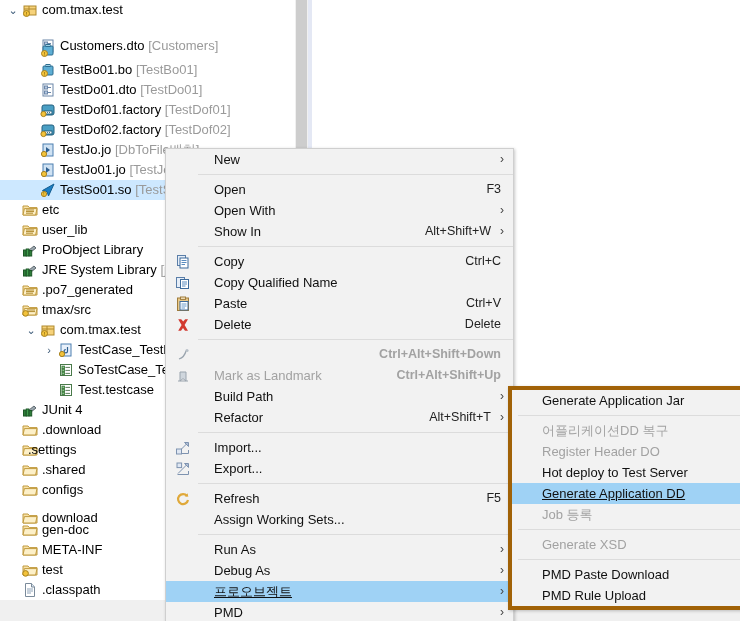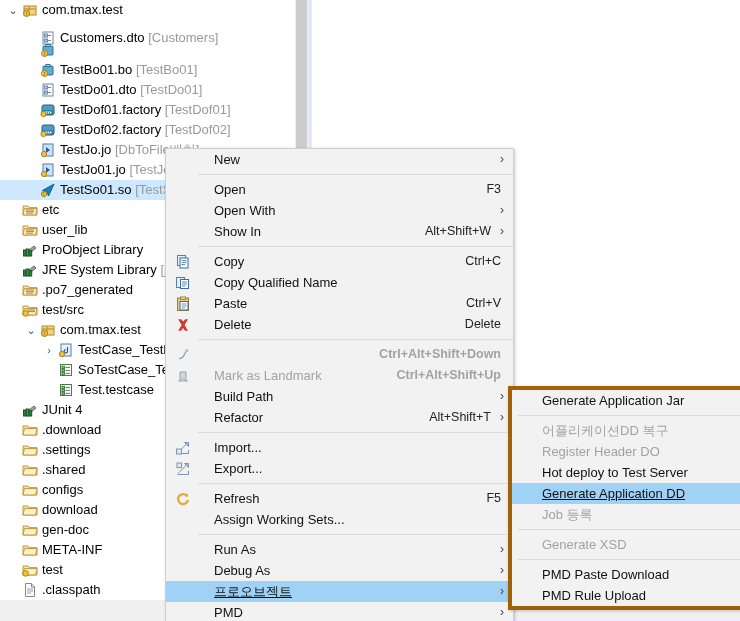--- a/index.html
+++ b/index.html
@@ -87,21 +87,21 @@
     <div class="row" style="top: 0px;">
       <span class="twisty" style="left:6px">⌄</span>
       <span class="ic" style="left:22px"><svg width="16" height="16" viewBox="0 0 16 16">
           <rect x="2" y="4" width="12" height="9" fill="#f6d27a" stroke="#b08a2e"></rect>
           <path d="M2 7h12M7 4v9" stroke="#b08a2e" fill="none"></path>
           <circle cx="4.5" cy="11.5" r="3" fill="#f3c33b" stroke="#a8821f"></circle>
           <text x="4.5" y="13.6" font-size="5" text-anchor="middle" fill="#5a4300">!</text>
         </svg></span>
       <span class="lbl" style="left:42px"><span>com.tmax.test</span></span>
     </div>
-    <div class="row" style="top: 8px; text-decoration: underline;">
+    <div class="row" style="top: 16px; text-decoration: underline;">
       <span class="ic" style="left:40px"><svg width="16" height="16" viewBox="0 0 16 16">
           <rect x="3" y="2" width="10" height="12" fill="#fff" stroke="#6b86a8"></rect>
           <rect x="4.5" y="4" width="3" height="3" fill="#b9cbe3" stroke="#6b86a8"></rect>
           <rect x="4.5" y="9" width="3" height="3" fill="#b9cbe3" stroke="#6b86a8"></rect>
           <path d="M8 5.5h3M8 10.5h3" stroke="#6b86a8"></path>
         </svg></span>
       <span class="lbl" style="left:60px"><span>Customers.dto</span> <span class="dim">[Customers]</span></span>
     </div>
     <div class="row" style="top: 0px;">
       <span class="ic" style="left:40px"><svg width="16" height="16" viewBox="0 0 16 16">
@@ -217,21 +217,21 @@
         </svg></span>
       <span class="lbl" style="left:42px"><span>.po7_generated</span></span>
     </div>
     <div class="row" style="top: 0px;">
       <span class="ic" style="left:22px"><svg width="16" height="16" viewBox="0 0 16 16">
           <path d="M1 4h5l1.3 1.6H15V13H1z" fill="#f8e2a8" stroke="#c09a3e"></path>
           <path d="M2.4 6.6H15L13.6 13H1z" fill="#fdf0c8" stroke="#c09a3e"></path>
           <path d="M5 8h8M5 9.6h8" stroke="#b08a2e"></path>
           <circle cx="3.6" cy="11.4" r="2.8" fill="#f3c33b" stroke="#a8821f"></circle>
         </svg></span>
-      <span class="lbl" style="left:42px"><span>test/src</span></span>
+      <span class="lbl" style="left:42px"><span>tmax/src</span></span>
     </div>
     <div class="row" style="top: 0px;">
       <span class="twisty" style="left:24px">⌄</span>
       <span class="ic" style="left:40px"><svg width="16" height="16" viewBox="0 0 16 16">
           <rect x="2" y="4" width="12" height="9" fill="#f6d27a" stroke="#b08a2e"></rect>
           <path d="M2 7h12M7 4v9" stroke="#b08a2e" fill="none"></path>
           <circle cx="4.5" cy="11.5" r="3" fill="#f3c33b" stroke="#a8821f"></circle>
           <text x="4.5" y="13.6" font-size="5" text-anchor="middle" fill="#5a4300">!</text>
         </svg></span>
       <span class="lbl" style="left:60px"><span>com.tmax.test</span></span>
@@ -279,37 +279,37 @@
           <path d="M1 4h5l1.3 1.6H15V13H1z" fill="#f8e2a8" stroke="#c09a3e"></path>
           <path d="M2.4 6.6H15L13.6 13H1z" fill="#fdf0c8" stroke="#c09a3e"></path>
         </svg></span>
       <span class="lbl" style="left:42px"><span>.download</span></span>
     </div>
     <div class="row" style="top: 0px;">
       <span class="ic" style="left:22px"><svg width="16" height="16" viewBox="0 0 16 16">
           <path d="M1 4h5l1.3 1.6H15V13H1z" fill="#f8e2a8" stroke="#c09a3e"></path>
           <path d="M2.4 6.6H15L13.6 13H1z" fill="#fdf0c8" stroke="#c09a3e"></path>
         </svg></span>
-      <span class="lbl" style="left:42px"><span>.settings</span></span>
+      <span class="lbl" style="left:28px"><span>.settings</span></span>
     </div>
     <div class="row" style="top: 0px;">
       <span class="ic" style="left:22px"><svg width="16" height="16" viewBox="0 0 16 16">
           <path d="M1 4h5l1.3 1.6H15V13H1z" fill="#f8e2a8" stroke="#c09a3e"></path>
           <path d="M2.4 6.6H15L13.6 13H1z" fill="#fdf0c8" stroke="#c09a3e"></path>
         </svg></span>
       <span class="lbl" style="left:42px"><span>.shared</span></span>
     </div>
     <div class="row" style="top: 0px;">
       <span class="ic" style="left:22px"><svg width="16" height="16" viewBox="0 0 16 16">
           <path d="M1 4h5l1.3 1.6H15V13H1z" fill="#f8e2a8" stroke="#c09a3e"></path>
           <path d="M2.4 6.6H15L13.6 13H1z" fill="#fdf0c8" stroke="#c09a3e"></path>
         </svg></span>
       <span class="lbl" style="left:42px"><span>configs</span></span>
     </div>
-    <div class="row" style="top: 0px; padding-left: 16px;">
+    <div class="row" style="top: 8px; padding-left: 16px;">
       <span class="ic" style="left:22px"><svg width="16" height="16" viewBox="0 0 16 16">
           <path d="M1 4h5l1.3 1.6H15V13H1z" fill="#f8e2a8" stroke="#c09a3e"></path>
           <path d="M2.4 6.6H15L13.6 13H1z" fill="#fdf0c8" stroke="#c09a3e"></path>
         </svg></span>
       <span class="lbl" style="left:42px"><span>download</span></span>
     </div>
     <div class="row" style="top: 0px;">
       <span class="ic" style="left:22px"><svg width="16" height="16" viewBox="0 0 16 16">
           <path d="M1 4h5l1.3 1.6H15V13H1z" fill="#f8e2a8" stroke="#c09a3e"></path>
           <path d="M2.4 6.6H15L13.6 13H1z" fill="#fdf0c8" stroke="#c09a3e"></path>

